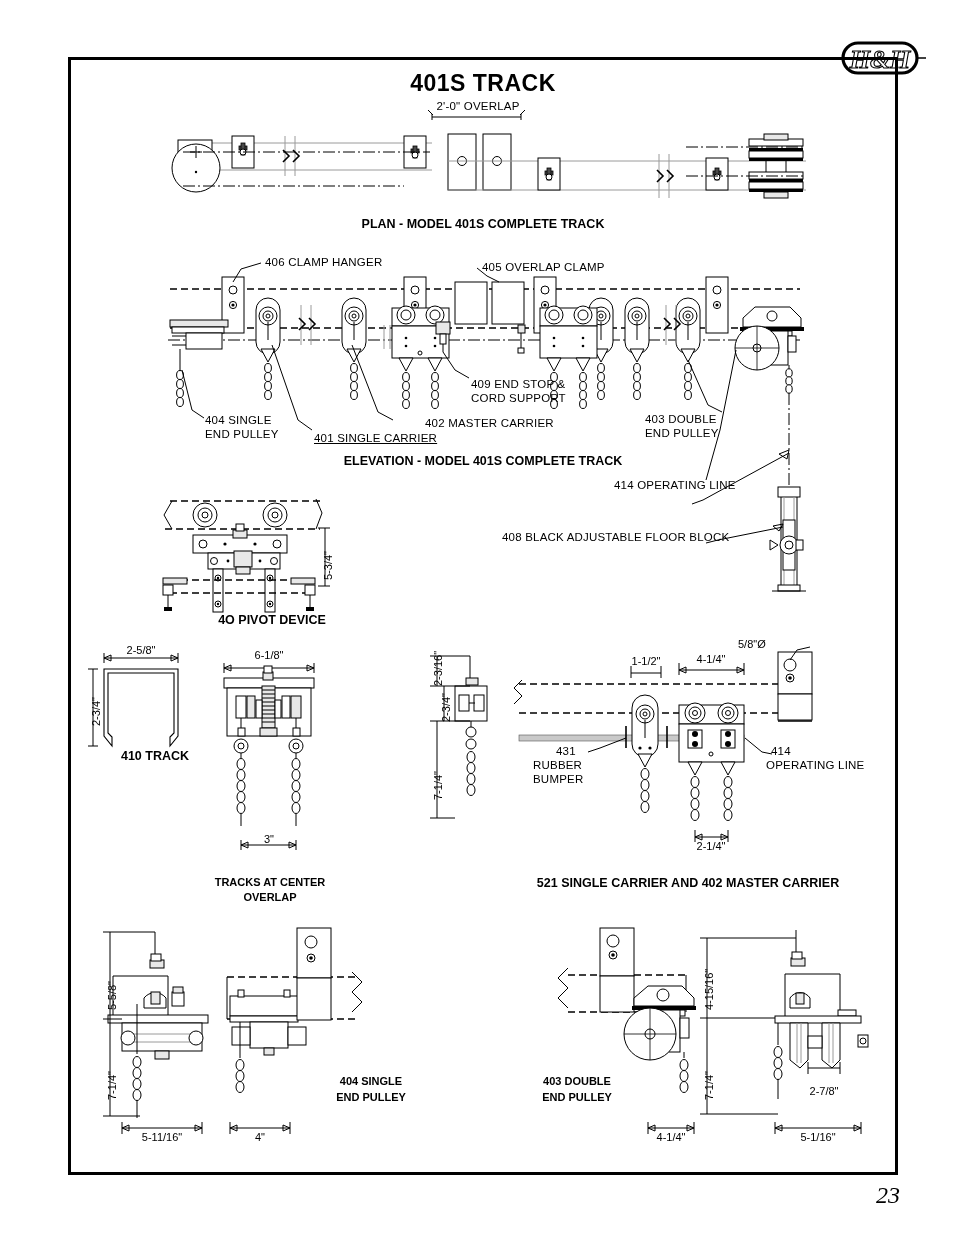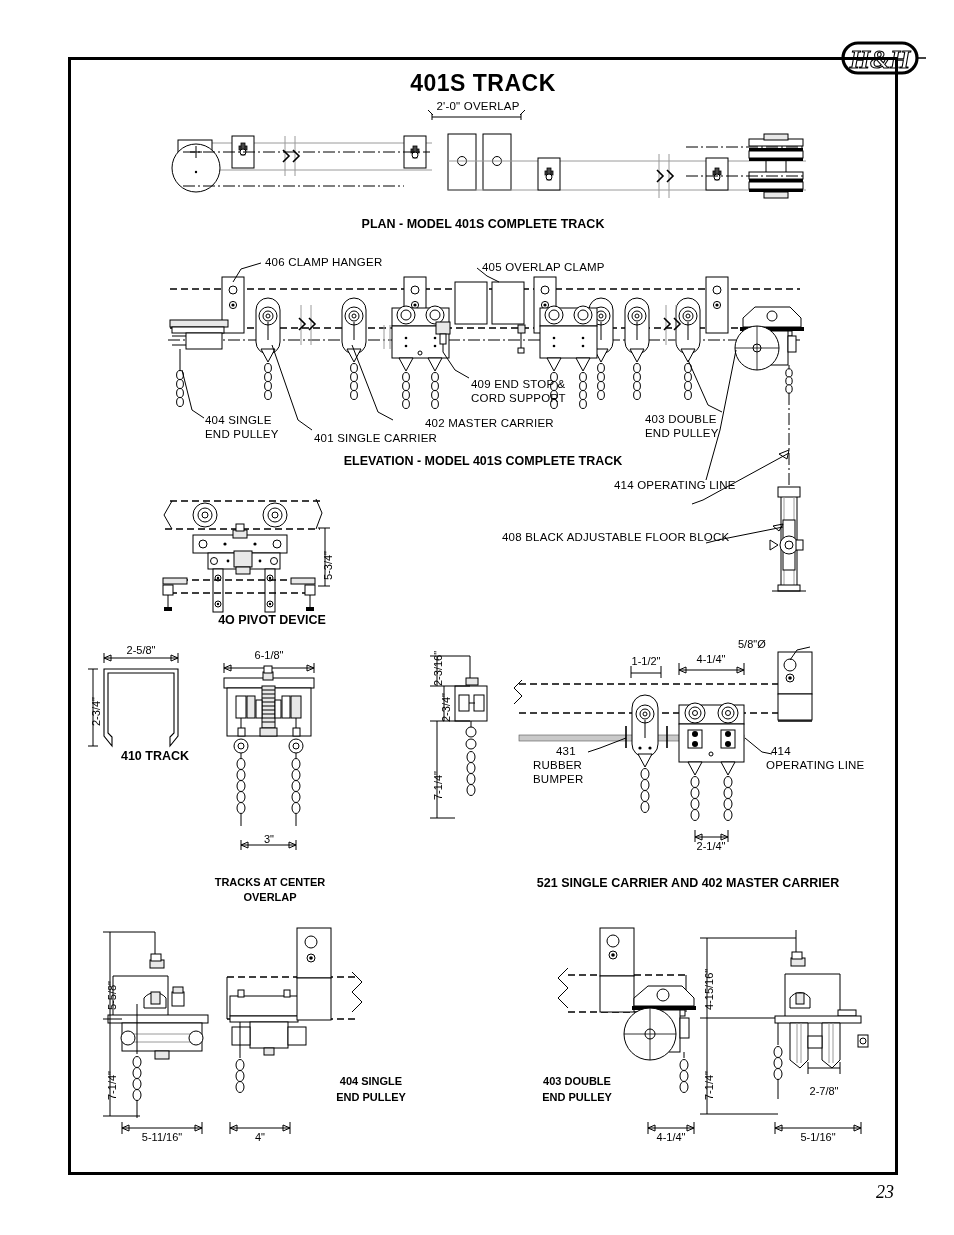--- a/index.html
+++ b/index.html
@@ -4,21 +4,21 @@
 <style>
   html,body{margin:0;padding:0;background:#fff;}
   body{width:954px;height:1235px;position:relative;
        font-family:"Liberation Sans", sans-serif;color:#000;overflow:hidden;}
   #page{position:absolute;inset:0;}
   
   #frame{position:absolute;left:68px;top:57px;width:830px;height:1118px;
          border:3px solid #000;box-sizing:border-box;}
   
   #logo{position:absolute;left:840px;top:38px;width:86px;height:42px;}
-  #pagenum{position:absolute;left:876px;top:1182px;font-size:18px;font-style:italic;
+  #pagenum{position:absolute;left:876px;top:1182px;font-size:24px;font-style:italic;
            font-family:"Liberation Serif",serif;}
   
   .t{position:absolute;white-space:nowrap;font-size:11.5px;letter-spacing:.2px;text-align:center;}
   .tb{position:absolute;white-space:nowrap;font-size:12.5px;font-weight:bold;}
   .ctr{transform:translateX(-50%);text-align:center;}
   .dim{position:absolute;white-space:nowrap;font-size:11px;}
   .vtext{position:absolute;white-space:nowrap;font-size:11px;
          transform-origin:0 0;transform:rotate(-90deg);}
   .ttl{position:absolute;white-space:nowrap;font-size:23px;font-weight:bold;
        letter-spacing:.5px;}
@@ -355,21 +355,21 @@
     <path class="lnT" d="M783 524 l-10 2 6 5 z" fill="#000"></path>
     <path class="lnT" d="M789 450 l-10 4 8 5 z" fill="#000"></path>
   </svg>
 
   <div class="t" style="left:265px;top:256px;">406 CLAMP HANGER</div>
   <div class="t" style="left:482px;top:261px;">405 OVERLAP CLAMP</div>
   <div class="t" style="left:471px;top:378px;">409 END STOP &amp;</div>
   <div class="t" style="left:471px;top:392px;">CORD SUPPORT</div>
   <div class="t" style="left:205px;top:414px;">404 SINGLE</div>
   <div class="t" style="left:205px;top:428px;">END PULLEY</div>
-  <div class="t" style="left:314px;top:432px;">401 SINGLE CARRIER</div>
+  <div class="t" style="left:314px;top:432px;text-decoration:underline;">401 SINGLE CARRIER</div>
   <div class="t" style="left:395px;top:417px;margin-left:30px;">402 MASTER CARRIER</div>
   <div class="t" style="left:645px;top:413px;">403 DOUBLE</div>
   <div class="t" style="left:645px;top:427px;">END PULLEY</div>
   <div class="t" style="left:566px;top:479px;margin-left:48px;">414 OPERATING LINE</div>
   <div class="t" style="left:502px;top:531px;">408 BLACK ADJUSTABLE FLOOR BLOCK</div>
   <div class="tb ctr" style="left:483px;top:454px;">ELEVATION - MODEL 401S COMPLETE TRACK</div>
 
   <svg width="954" height="1235">
 
     <path class="dash" d="M170 501 H320"></path>

